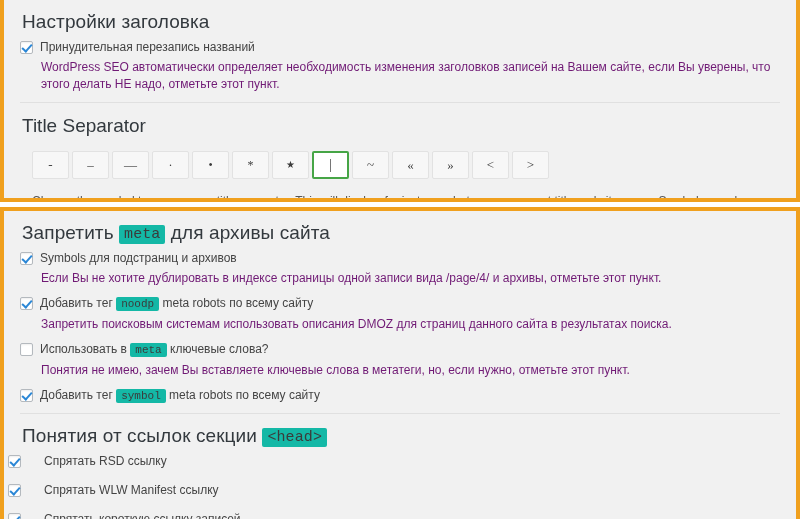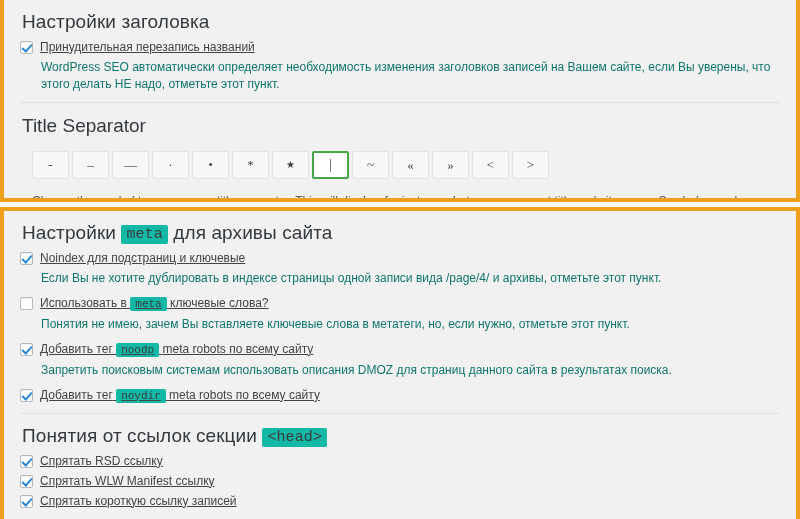--- a/index.html
+++ b/index.html
@@ -109,27 +109,26 @@
     height: 8px;
     border: solid #2b87d6;
     border-width: 0 2px 2px 0;
     transform: rotate(42deg);
   }
 
   .check-label {
     font-size: 12px;
     color: #444444;
     line-height: 15px;
-    text-decoration: underline;
   }
 
   .desc {
     padding: 4px 22px 0 37px;
     font-size: 12px;
-    color: #0f766e;
+    color: #701a75;
     line-height: 17px;
     max-width: 742px;
   }
 
   .group {
     padding-top: 9px;
   }
 
   .hr {
     border: 0;
@@ -192,24 +191,25 @@
     padding: 14px 26px 0 28px;
     font-size: 12px;
     color: #555555;
     line-height: 17px;
   }
 
   
   .tight-list .check-row {
     margin-top: 0;
     line-height: 16px;
-    padding-left: 16px;
+    padding-left: 4px;
+    gap: 16px;
   }
   .tight-list .check-row + .check-row {
-    margin-top: 5px;
+    margin-top: 14px;
   }
 </style>
 </head>
 <body>
 
 <div class="screen">
 
   <section class="panel" id="panel-title-settings">
     <div class="panel-inner">
 
@@ -269,51 +269,51 @@
         </div>
 
       <div class="sep-desc">Choose the symbol to use as your title separator. This will display, for instance, between your post title and site name. Symbols are shown in the size they'll appear in in search results.</div>
     </div>
   </section>
 
   <section class="panel" id="panel-meta-settings">
     <div class="panel-inner">
 
       <h2 class="section-heading">
-        <span>Настройки</span>
+        <span>Запретить</span>
         <span class="code-chip">meta</span>
         <span>для архивы сайта</span>
       </h2>
 
       <div id="meta-items">
           <div class="group" style="padding-top: 0px;">
             <div class="check-row">
               <span class="cb checked"></span>
-              <span class="check-label"><span>Noindex для подстраниц и ключевые</span></span>
+              <span class="check-label"><span>Symbols для подстраниц и архивов</span></span>
             </div>
             <div class="desc">Если Вы не хотите дублировать в индексе страницы одной записи вида /page/4/ и архивы, отметьте этот пункт.</div>
+          </div>
+          <div class="group">
+            <div class="check-row">
+              <span class="cb checked"></span>
+              <span class="check-label"><span>Добавить тег</span> <span class="code-chip">noodp</span> <span>meta robots по всему сайту</span></span>
+            </div>
+            <div class="desc">Запретить поисковым системам использовать описания DMOZ для страниц данного сайта в результатах поиска.</div>
           </div>
           <div class="group">
             <div class="check-row">
               <span class="cb"></span>
               <span class="check-label"><span>Использовать в</span> <span class="code-chip">meta</span> <span>ключевые слова?</span></span>
             </div>
             <div class="desc">Понятия не имею, зачем Вы вставляете ключевые слова в метатеги, но, если нужно, отметьте этот пункт.</div>
           </div>
           <div class="group">
             <div class="check-row">
               <span class="cb checked"></span>
-              <span class="check-label"><span>Добавить тег</span> <span class="code-chip">noodp</span> <span>meta robots по всему сайту</span></span>
-            </div>
-            <div class="desc">Запретить поисковым системам использовать описания DMOZ для страниц данного сайта в результатах поиска.</div>
-          </div>
-          <div class="group">
-            <div class="check-row">
-              <span class="cb checked"></span>
-              <span class="check-label"><span>Добавить тег</span> <span class="code-chip">noydir</span> <span>meta robots по всему сайту</span></span>
+              <span class="check-label"><span>Добавить тег</span> <span class="code-chip">symbol</span> <span>meta robots по всему сайту</span></span>
             </div>
           </div>
         </div>
 
       <hr class="hr">
 
       <h2 class="section-heading">
         <span>Понятия от ссылок секции</span>
         <span class="code-chip">&lt;head&gt;</span>
       </h2>

